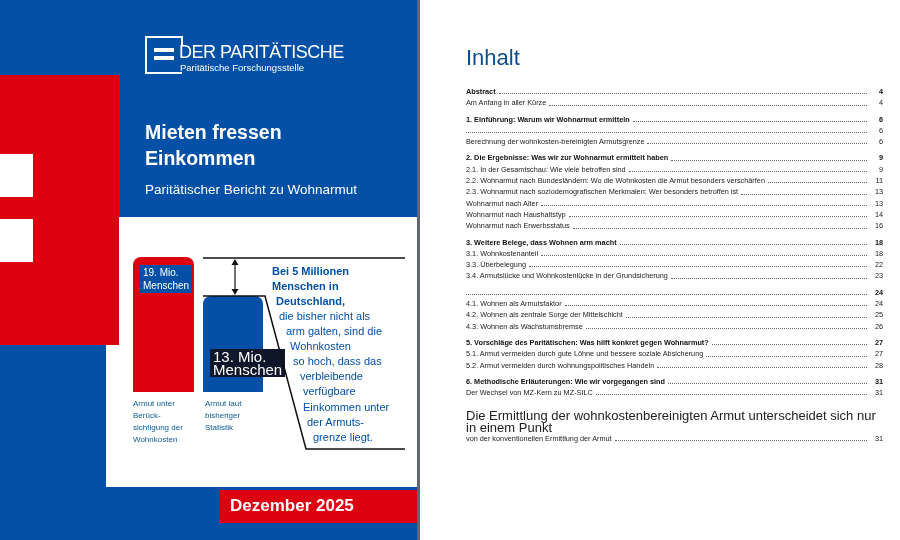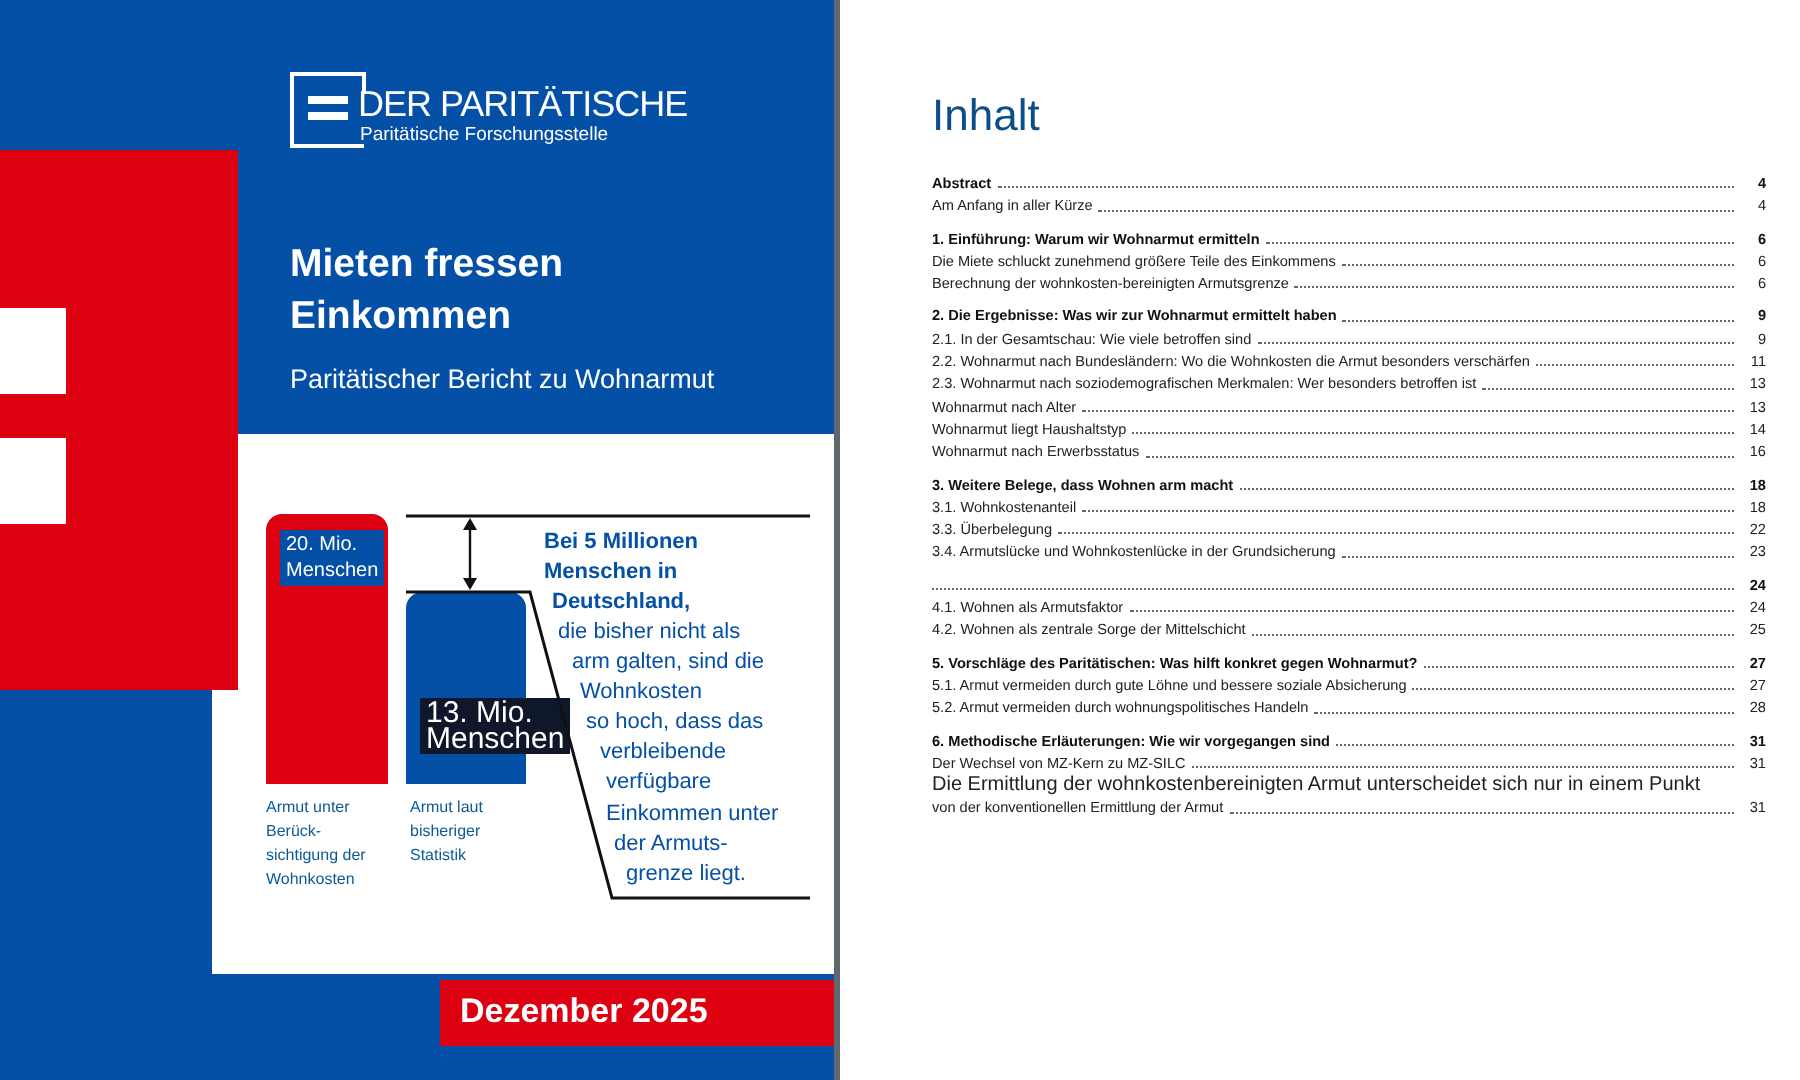--- a/index.html
+++ b/index.html
@@ -50,21 +50,21 @@
   
   .toc-page { position: absolute; left: 420px; top: 0; width: 480px; height: 540px; background: #fff; }
   .toc-title { position: absolute; left: 46px; top: 45px; font-size: 22px; color: #0c4e8a; }
   .toc { position: absolute; left: 46px; top: 86px; width: 417px; }
   .toc-group { margin-bottom: 5px; }
   .toc-row { display: flex; align-items: flex-end; font-size: 7.3px; line-height: 11.3px; color: #222; }
   .toc-row.bold { font-weight: bold; color: #111; }
   .toc-row .t { white-space: nowrap; padding-right: 3px; }
   .toc-row .dots { flex: 1; border-bottom: 1px dotted #666; margin-bottom: 3px; height: 1px; }
   .toc-row .p { width: 16px; text-align: right; padding-left: 2px; white-space: nowrap; }
-  .toc-multi-first { font-size: 10px; line-height: 11.3px; color: #222; margin-top: 0; }
+  .toc-multi-first { font-size: 13px; line-height: 11.3px; color: #222; margin-top: 12px; }
 </style>
 </head>
 <body>
 
 <div class="cover">
   <div class="red-block"></div>
   <div class="white-bar b1"></div>
   <div class="white-bar b2"></div>
   <div class="white-panel"></div>
   <div class="red-block-front"></div>
@@ -79,21 +79,21 @@
 
   <div class="cover-title">
     <div>Mieten fressen</div>
     <div>Einkommen</div>
   </div>
   <div class="cover-subtitle">Paritätischer Bericht zu Wohnarmut</div>
 
   <div class="bar-red"></div>
   <div class="bar-blue"></div>
   <div class="label-18">
-    <div>20. Mio.</div>
+    <div>19. Mio.</div>
     <div>Menschen</div>
   </div>
   <div class="label-13">
     <div>13. Mio.</div>
     <div>Menschen</div>
   </div>
   <div class="bar-caption c1">
     <div>Armut unter</div>
     <div>Berück-</div>
     <div>sichtigung der</div>
@@ -147,21 +147,20 @@
           <span class="p">4</span>
         </div>
       </div>
       <div class="toc-group">
         <div class="toc-row bold">
           <span class="t">1. Einführung: Warum wir Wohnarmut ermitteln</span>
           <span class="dots"></span>
           <span class="p">6</span>
         </div>
         <div class="toc-row">
-          <span class="t">Die Miete schluckt zunehmend größere Teile des Einkommens</span>
           <span class="dots"></span>
           <span class="p">6</span>
         </div>
         <div class="toc-row">
           <span class="t">Berechnung der wohnkosten-bereinigten Armutsgrenze</span>
           <span class="dots"></span>
           <span class="p">6</span>
         </div>
       </div>
       <div class="toc-group">
@@ -184,21 +183,21 @@
           <span class="t">2.3. Wohnarmut nach soziodemografischen Merkmalen: Wer besonders betroffen ist</span>
           <span class="dots"></span>
           <span class="p">13</span>
         </div>
         <div class="toc-row">
           <span class="t">Wohnarmut nach Alter</span>
           <span class="dots"></span>
           <span class="p">13</span>
         </div>
         <div class="toc-row">
-          <span class="t">Wohnarmut liegt Haushaltstyp</span>
+          <span class="t">Wohnarmut nach Haushaltstyp</span>
           <span class="dots"></span>
           <span class="p">14</span>
         </div>
         <div class="toc-row">
           <span class="t">Wohnarmut nach Erwerbsstatus</span>
           <span class="dots"></span>
           <span class="p">16</span>
         </div>
       </div>
       <div class="toc-group">
@@ -230,20 +229,25 @@
         </div>
         <div class="toc-row">
           <span class="t">4.1. Wohnen als Armutsfaktor</span>
           <span class="dots"></span>
           <span class="p">24</span>
         </div>
         <div class="toc-row">
           <span class="t">4.2. Wohnen als zentrale Sorge der Mittelschicht</span>
           <span class="dots"></span>
           <span class="p">25</span>
+        </div>
+        <div class="toc-row">
+          <span class="t">4.3. Wohnen als Wachstumsbremse</span>
+          <span class="dots"></span>
+          <span class="p">26</span>
         </div>
       </div>
       <div class="toc-group">
         <div class="toc-row bold">
           <span class="t">5. Vorschläge des Paritätischen: Was hilft konkret gegen Wohnarmut?</span>
           <span class="dots"></span>
           <span class="p">27</span>
         </div>
         <div class="toc-row">
           <span class="t">5.1. Armut vermeiden durch gute Löhne und bessere soziale Absicherung</span>

